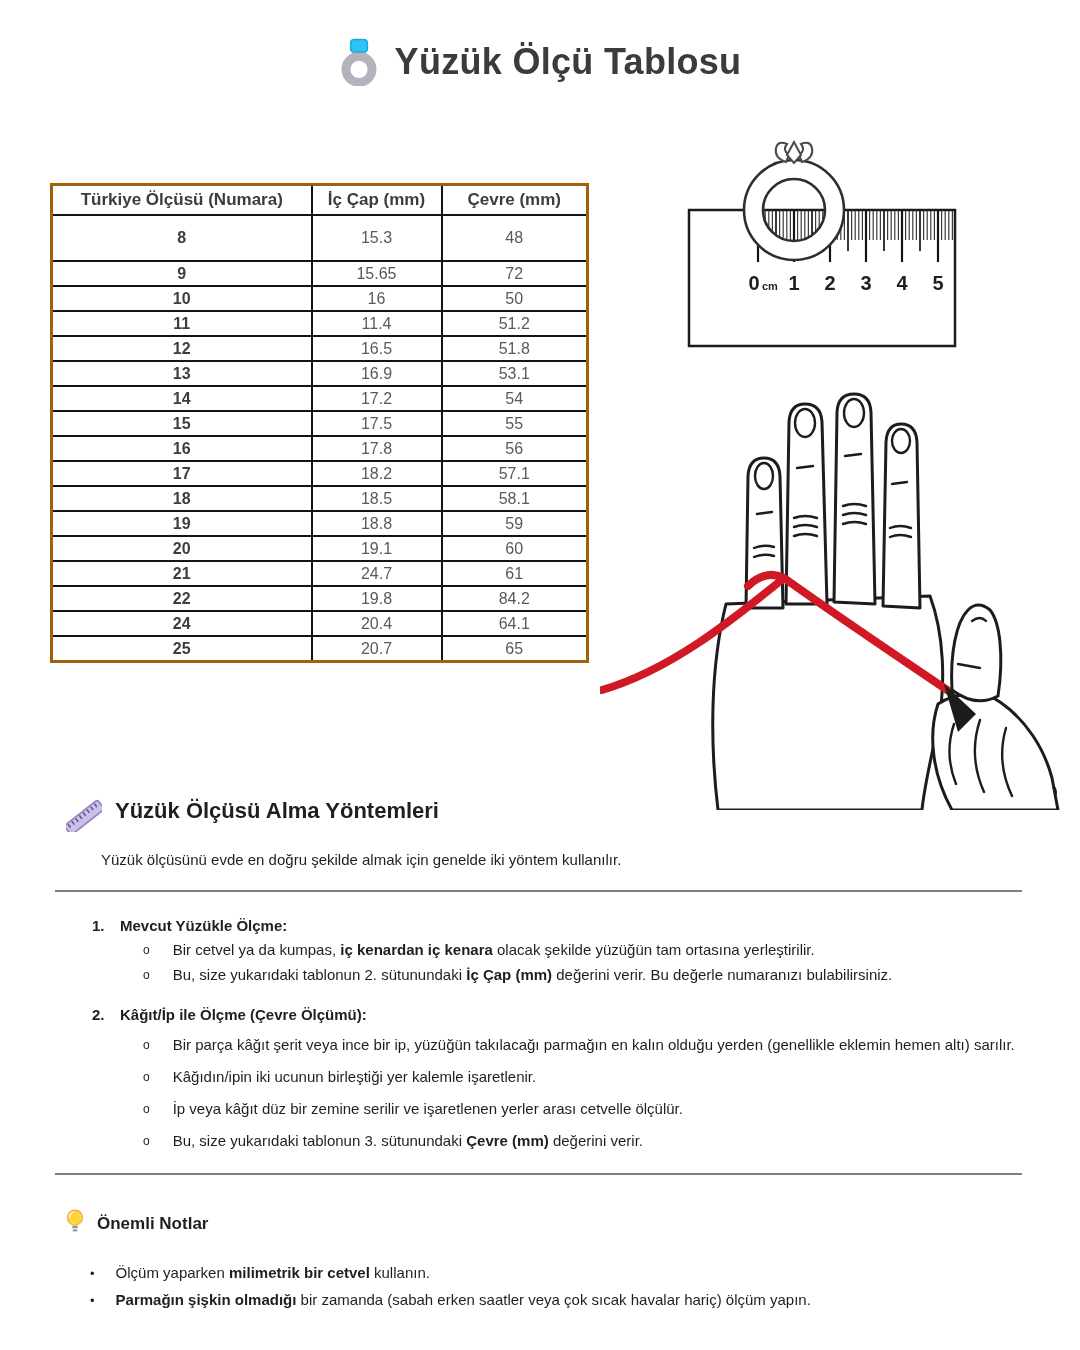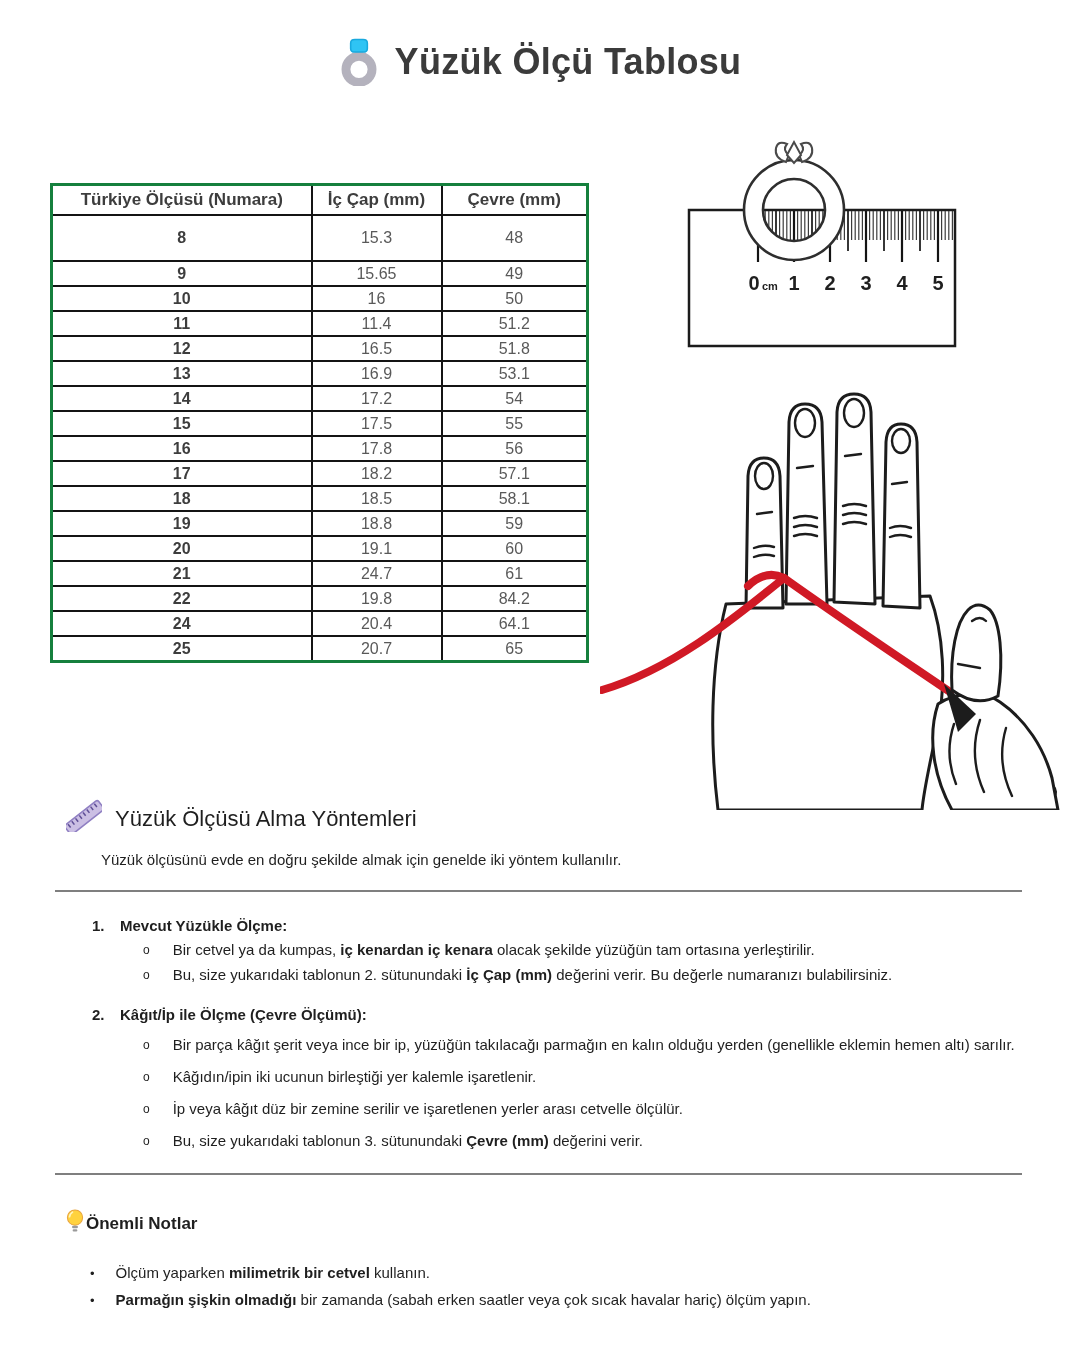--- a/index.html
+++ b/index.html
@@ -6,52 +6,52 @@
   .page{position:relative;width:1080px;height:1350px;background:#fff;overflow:hidden;
         font-family:"Liberation Sans",sans-serif;color:#262626;}
 
   
   .hdr{position:absolute;top:38px;left:0;width:100%;display:flex;justify-content:center;
        align-items:center;gap:16px;}
   .hdr h1{margin:0;font-size:36px;font-weight:bold;color:#3b3b3b;letter-spacing:.3px;}
 
   
   table.sizes{position:absolute;left:50px;top:183px;width:536px;border-collapse:collapse;
-              table-layout:fixed;background:#fff;border:3px solid #15803d;}
+              table-layout:fixed;background:#fff;border:3px solid #a16207;}
   table.sizes th,table.sizes td{border:2.5px solid #141414;text-align:center;padding:0;}
   table.sizes th{height:28px;font-size:17px;font-weight:bold;color:#3d3d3d;}
   table.sizes td{height:23px;font-size:16px;color:#595959;}
   table.sizes td:first-child{font-weight:bold;color:#3d3d3d;}
   table.sizes tr.tall td{height:44px;}
 
   
   .rulerfig{position:absolute;left:683px;top:138px;width:284px;height:215px;}
   .handfig{position:absolute;left:600px;top:372px;width:460px;height:438px;}
   .rlabel{font:bold 20px "Liberation Sans",sans-serif;fill:#1f1f1f;}
   .runit{font:bold 11px "Liberation Sans",sans-serif;fill:#1f1f1f;}
 
   
   .lower{position:absolute;left:0;top:798px;width:1080px;}
-  .sec-title{margin:0 0 0 66px;display:flex;align-items:flex-end;gap:13px;
-             font-size:22px;font-weight:normal;color:#1f1f1f;}
+  .sec-title{margin:0 0 0 66px;display:flex;align-items:flex-start;gap:13px;
+             font-size:22px;font-weight:bold;color:#1f1f1f;}
   .sec-title .ic{flex:0 0 auto;display:flex;}
   .intro{margin:19px 0 0 101px;font-size:15px;color:#1f1f1f;}
   hr.rule{border:none;border-top:2px solid #7f7f7f;margin:22px 0 0 55px;width:967px;}
 
   ol.methods{list-style:none;margin:25px 0 0 0;padding:0;}
   ol.methods>li{margin-top:0;}
   ol.methods>li+li{margin-top:21px;}
   .item-head{margin-left:92px;font-size:15px;display:flex;gap:4px;color:#1f1f1f;}
   .item-head .num{width:24px;}
   ul.subs{list-style:none;margin:7px 0 0 143px;padding:0;}
   ul.subs li{display:flex;gap:23px;font-size:15px;margin-top:6px;color:#1f1f1f;}
   ul.subs.wide li{margin-top:13px;}
   ul.subs .marker{font-size:12px;line-height:19px;flex:0 0 auto;}
 
-  .notes-title{margin:32px 0 0 64px;display:flex;align-items:center;gap:0;
+  .notes-title{margin:32px 0 0 64px;display:flex;align-items:center;gap:11px;
                font-size:17px;font-weight:bold;color:#1f1f1f;}
   ul.notes{list-style:none;margin:24px 0 0 90px;padding:0;}
   ul.notes li{display:flex;gap:21px;font-size:15px;margin-top:8px;color:#1f1f1f;}
   ul.notes .nmarker{font-size:13px;line-height:19px;flex:0 0 auto;}
   b{font-weight:bold;}
 </style>
 </head>
 <body>
 
 <div class="page">
@@ -81,21 +81,21 @@
     </thead>
     <tbody>
         <tr class="tall">
           <td>8</td>
           <td>15.3</td>
           <td>48</td>
         </tr>
         <tr>
           <td>9</td>
           <td>15.65</td>
-          <td>49</td>
+          <td>72</td>
         </tr>
         <tr>
           <td>10</td>
           <td>16</td>
           <td>50</td>
         </tr>
         <tr>
           <td>11</td>
           <td>11.4</td>
           <td>51.2</td>

